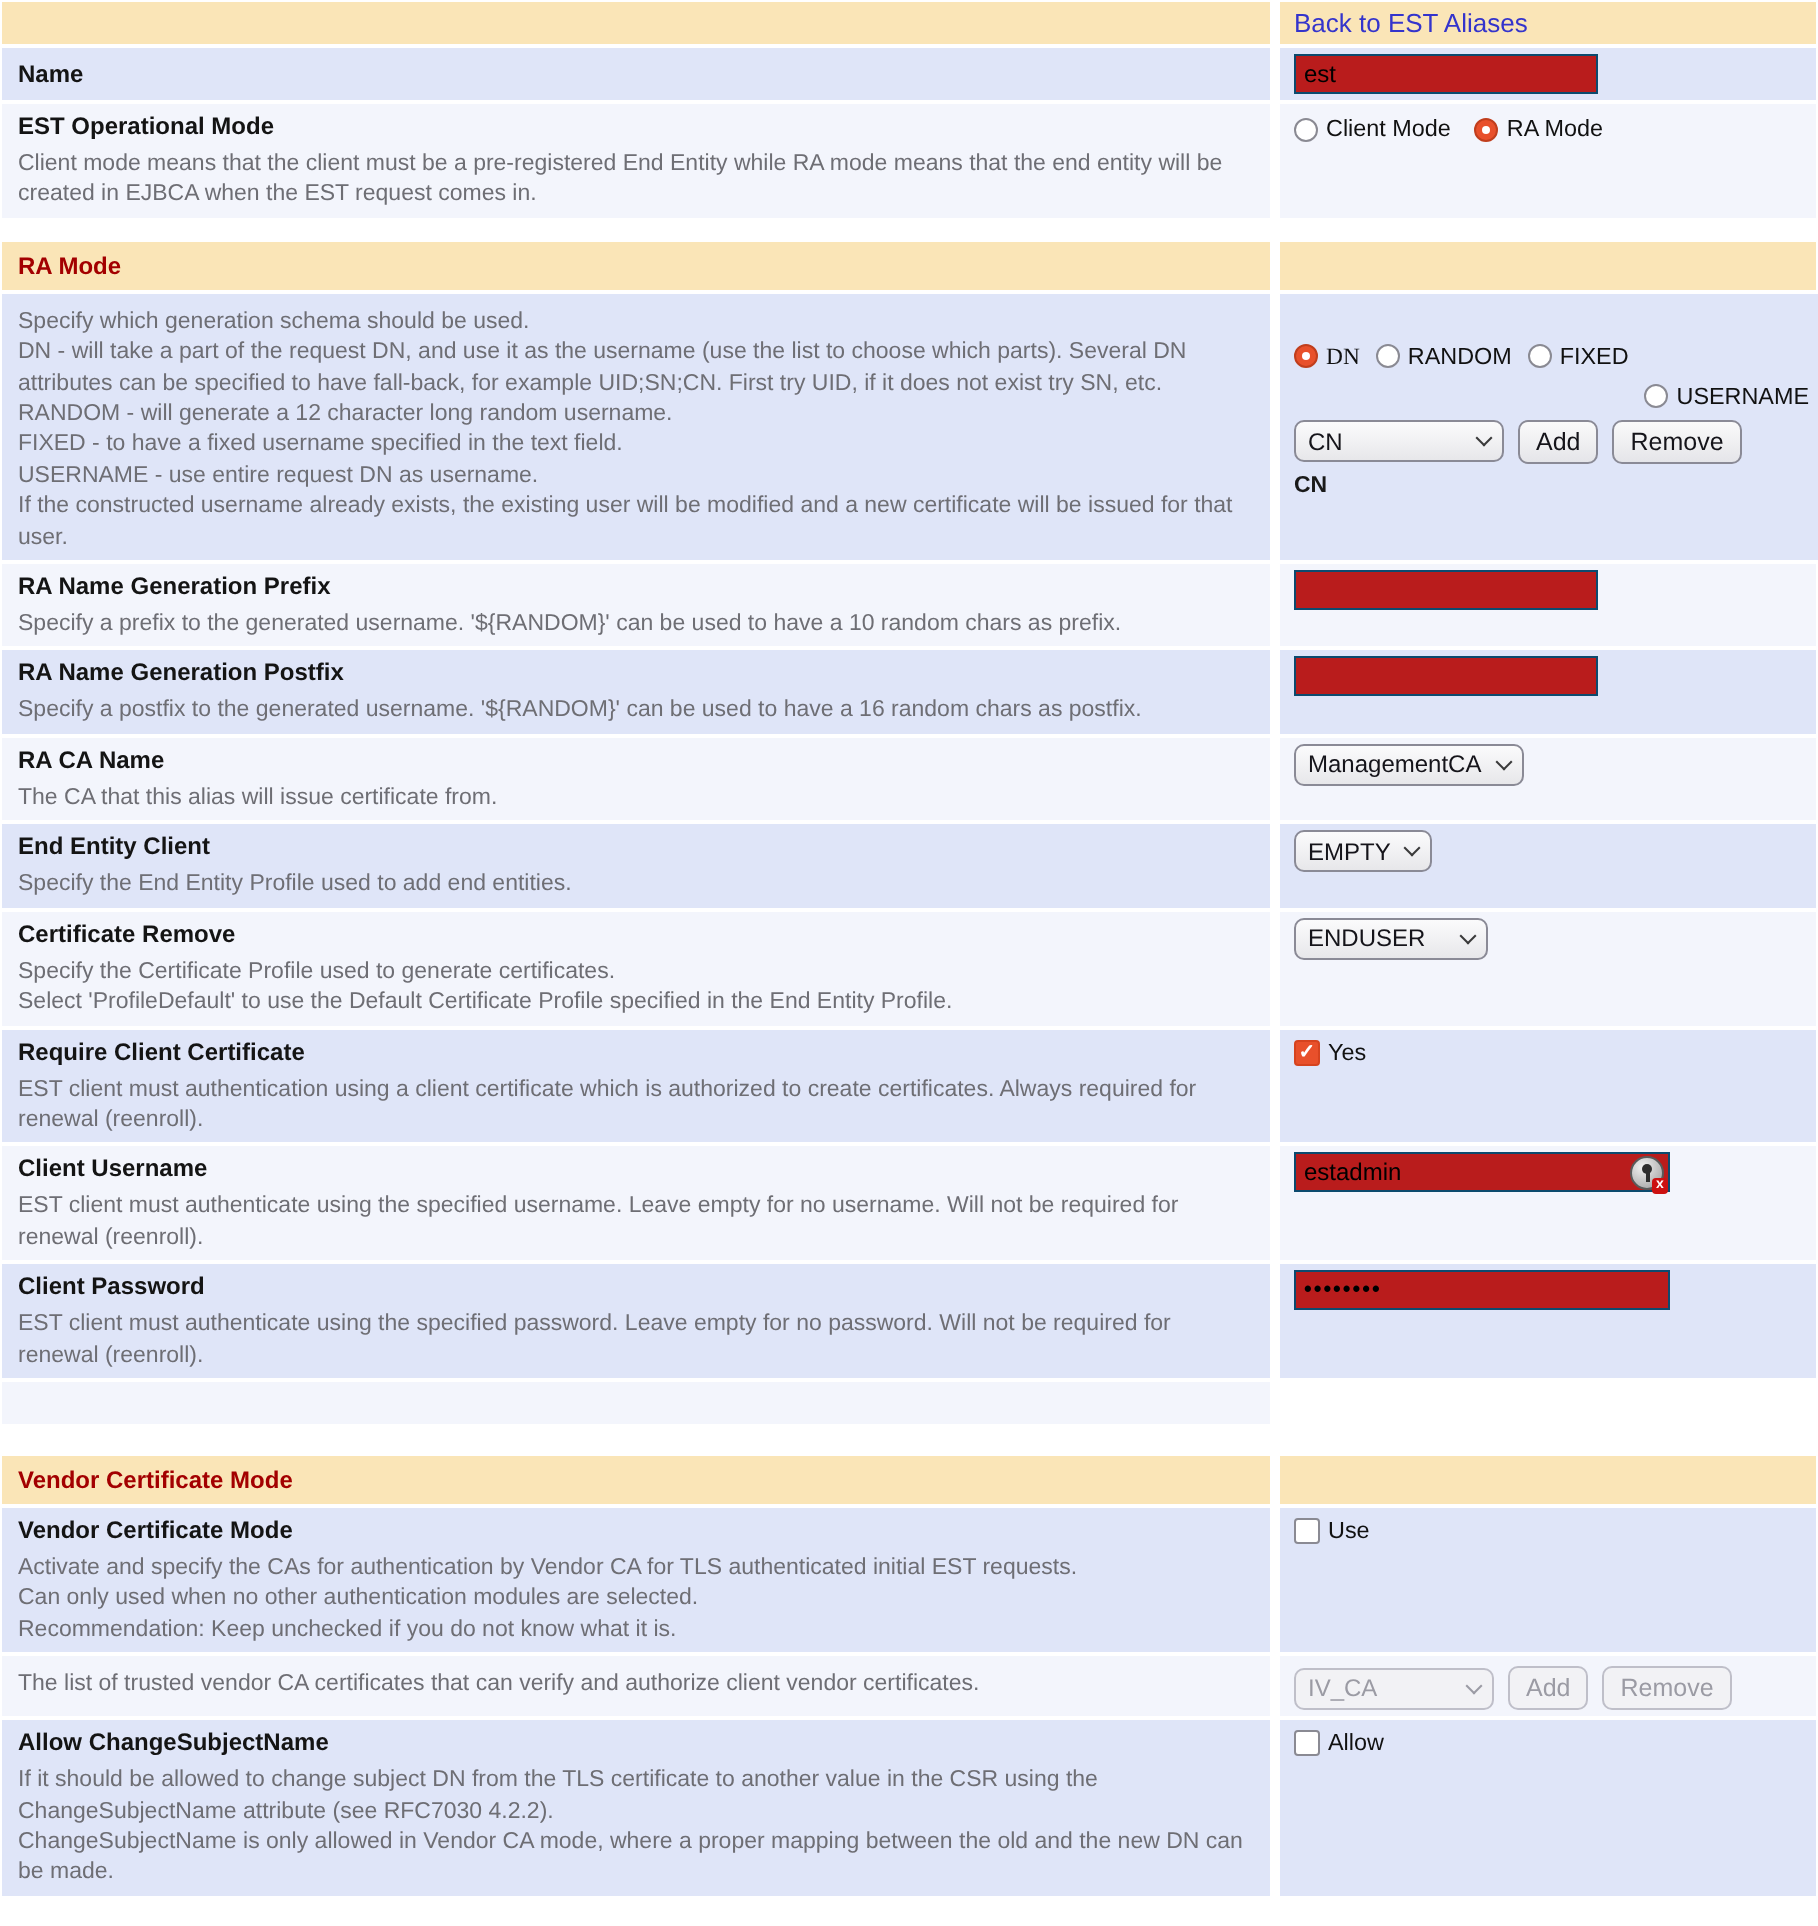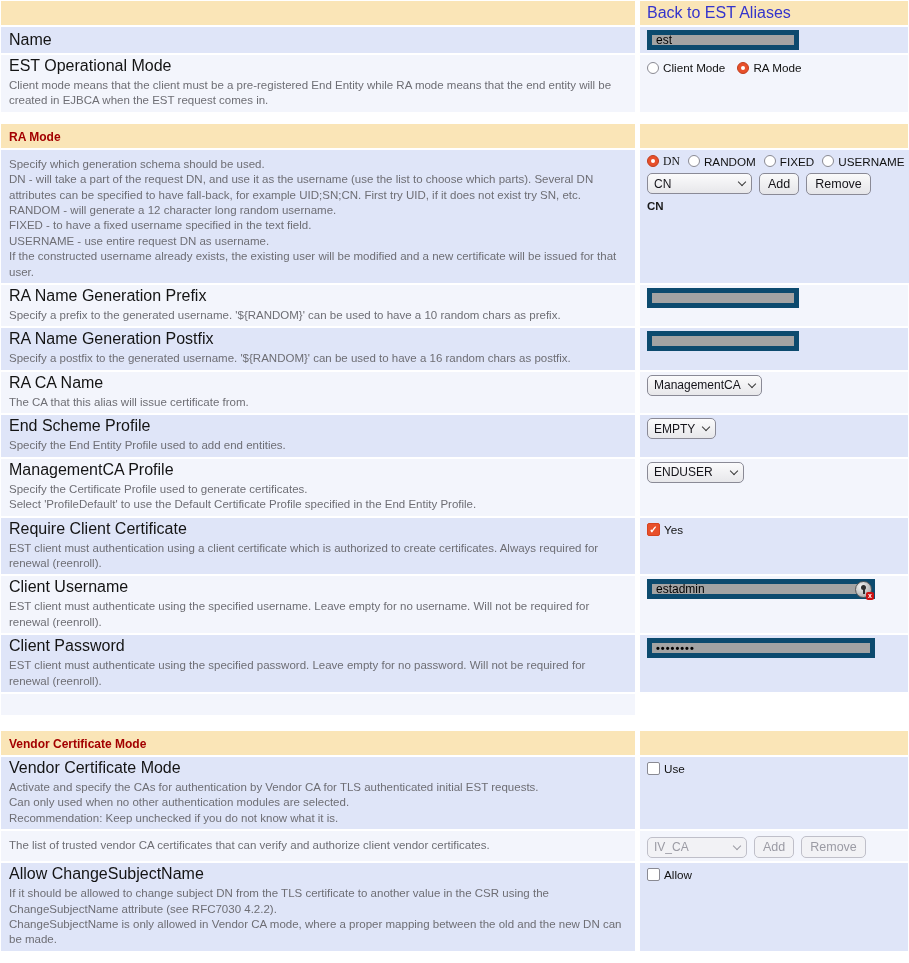--- a/index.html
+++ b/index.html
@@ -9,30 +9,30 @@
   .lc,.rc{padding:3px 8px;min-height:15px;}
   .rc{padding-left:7px;}
   .sd{background:#dfe5f8;}          
   .sl{background:#f3f5fc;}          
   .tan{background:#fae5b7;}
   .nobg{background:transparent;}
   .gap{height:10px;}
   .gap-lg{height:14px;}
 
   .sec-title{color:#a30000;font-weight:bold;font-size:12px;padding-top:1px;}
-  .back-link{color:#3434cc;font-size:16px;text-decoration:none;cursor:pointer;}
-  .label{font-weight:normal;font-size:16px;color:#141414;line-height:16px;}
+  .back-link{color:#3434cc;font-size:13px;text-decoration:none;cursor:pointer;}
+  .label{font-weight:bold;font-size:12px;color:#141414;line-height:16px;}
   .desc{font-size:11.5px;color:#6e6e74;line-height:15.4px;margin-top:4px;}
   .desc p{margin:0;}
   .vcenter{display:flex;align-items:center;}
 
   
-  .inp{box-sizing:border-box;height:20px;width:152px;border:5px solid #0c4a6e;background:#a3a3a3;
+  .inp{box-sizing:border-box;height:20px;width:152px;border:1px solid #0c4a6e;background:#b91c1c;
        font-family:"Liberation Sans",sans-serif;font-size:12px;padding:1px 4px;border-radius:0;}
-  .inp.wide{width:228px;}
+  .inp.wide{width:188px;}
   .inp.pw{font-weight:bold;letter-spacing:1px;font-size:11px;}
   .inp-wrap{position:relative;display:inline-block;}
 
   
   .pmico{position:absolute;right:3px;top:2px;width:15px;height:15px;border-radius:50%;
          background:radial-gradient(circle at 35% 30%, #f2f2f2, #9a9a9a);border:1px solid #5a5a5a;display:inline-block;}
   .pmico::before{content:"";position:absolute;left:5px;top:3px;width:5px;height:5px;border-radius:50%;background:#2e2e2e;}
   .pmico::after{content:"";position:absolute;left:6.5px;top:7px;width:2px;height:5px;background:#2e2e2e;}
   .pm-badge{position:absolute;right:-3px;bottom:-3px;width:8px;height:8px;background:#cc1111;color:#fff;
             font-size:7px;line-height:8px;text-align:center;font-weight:bold;border-radius:2px;}
@@ -141,21 +141,21 @@
           <span>DN</span>
         </label>
         <label class="opt" style="margin-right:8px;">
           <span class="radio"></span>
           <span>RANDOM</span>
         </label>
         <label class="opt" style="margin-right:8px;">
           <span class="radio"></span>
           <span>FIXED</span>
         </label>
-        <label class="opt" style="margin-right:0;">
+        <label class="opt" style="margin-right:0;margin-top:40px;">
           <span class="radio"></span>
           <span>USERNAME</span>
         </label>
       </div>
       <div class="line">
         <span class="selbox" style="width:105px;">
           <span>CN</span>
           <span class="chev"></span>
         </span>
         <span class="ctl-gap"></span>
@@ -201,36 +201,36 @@
     <div class="rc sl">
       <span class="selbox" style="min-width:107px;">
         <span>ManagementCA</span>
         <span class="chev"></span>
       </span>
     </div>
   </div>
 
   <div class="r">
     <div class="lc sd">
-      <div class="label">End Scheme Profile</div>
+      <div class="label">End Entity Client</div>
       <div class="desc">
           <p>Specify the End Entity Profile used to add end entities.</p>
         </div>
     </div>
     <div class="rc sd">
       <span class="selbox" style="min-width:60px;">
         <span>EMPTY</span>
         <span class="chev"></span>
       </span>
     </div>
   </div>
 
   <div class="r">
     <div class="lc sl">
-      <div class="label">ManagementCA Profile</div>
+      <div class="label">Certificate Remove</div>
       <div class="desc">
         <p>Specify the Certificate Profile used to generate certificates.</p>
         <p>Select 'ProfileDefault' to use the Default Certificate Profile specified in the End Entity Profile.</p>
       </div>
     </div>
     <div class="rc sl">
       <span class="selbox" style="min-width:97px;">
         <span>ENDUSER</span>
         <span class="chev"></span>
       </span>

